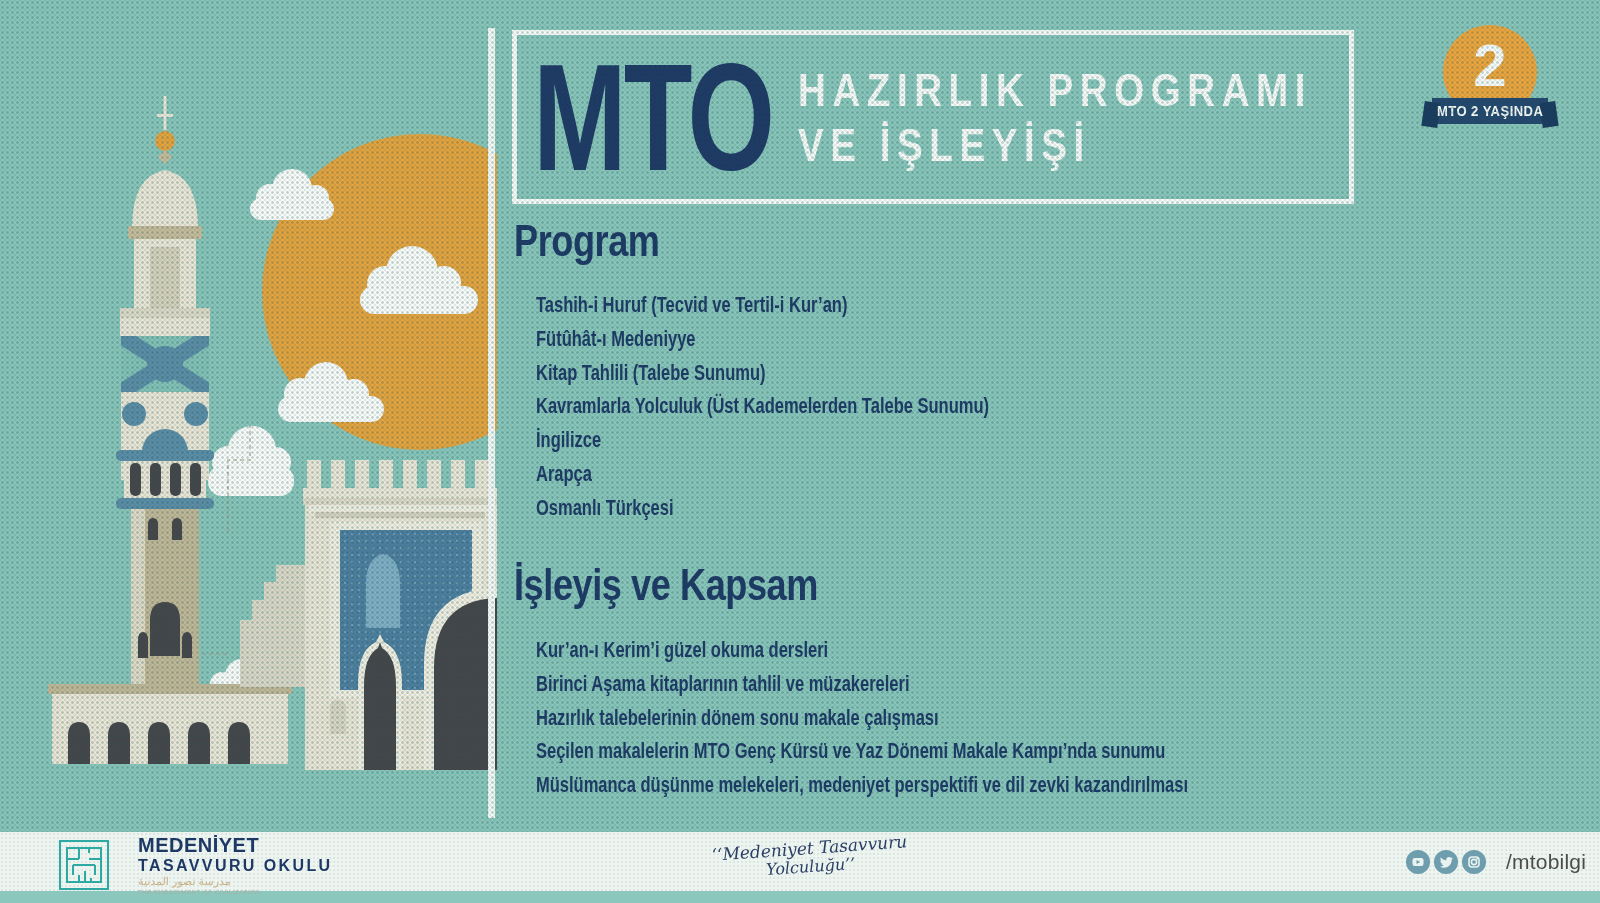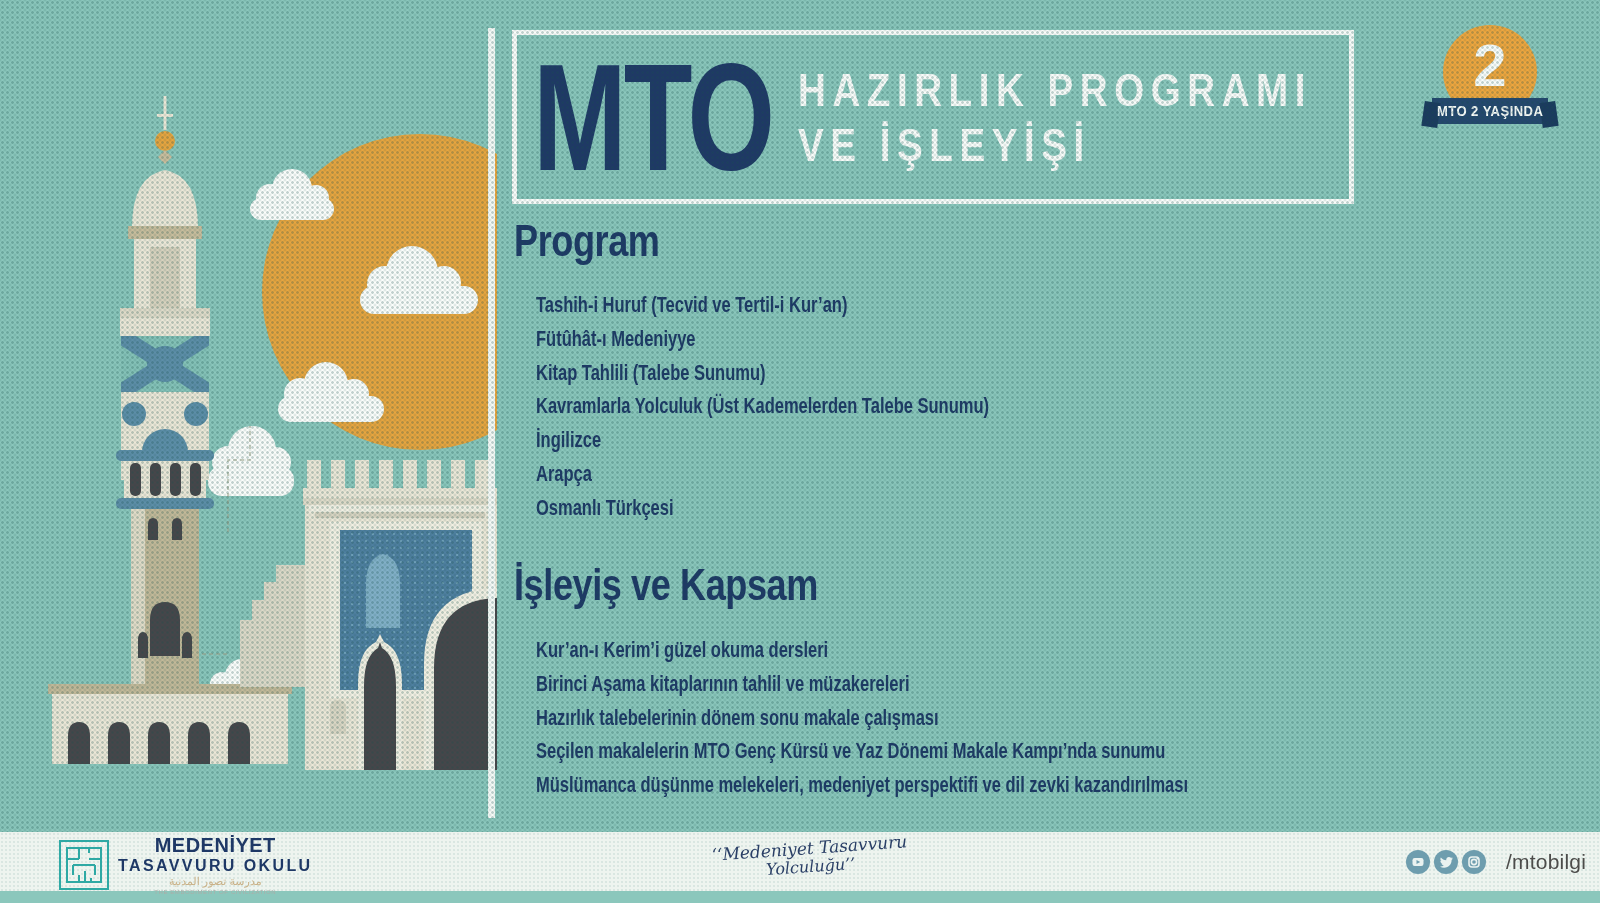--- a/index.html
+++ b/index.html
@@ -70,21 +70,21 @@
   .badge-label{color:#FBFDFB;font-weight:bold;font-size:14.5px;letter-spacing:.5px;transform:scaleX(.9);white-space:nowrap;}
 
   
   .footer{
     position:absolute;left:0;top:832px;width:1600px;height:59px;background:#EEF4EF;z-index:35;
     background-image:radial-gradient(circle, rgba(110,160,150,.16) 1px, rgba(0,0,0,0) 1.4px);
     background-size:4px 4px;
   }
   .logo-block{position:absolute;left:58px;top:3px;display:flex;align-items:center;}
   .kufi{width:52px;height:52px;}
-  .org-text{margin-left:8px;display:flex;flex-direction:column;line-height:1;align-items:center;}
+  .org-text{margin-left:28px;display:flex;flex-direction:column;line-height:1;}
   .org1{color:#1E3866;font-weight:bold;font-size:20px;letter-spacing:.5px;}
   .org2{color:#1E3866;font-weight:bold;font-size:16px;letter-spacing:2.4px;margin-top:3px;}
   .org-ar{color:#C9B187;font-size:11px;margin-top:2px;letter-spacing:1px;}
   .org-tag{color:#A9AFA9;font-size:6px;letter-spacing:.6px;margin-top:2px;}
   .slogan{
     position:absolute;left:690px;top:6px;width:240px;text-align:center;
     transform:rotate(-4deg);color:#2A3F66;
     font-family:"DejaVu Serif",serif;font-style:italic;
   }
   .slogan .s1{font-size:17px;line-height:20px;}

